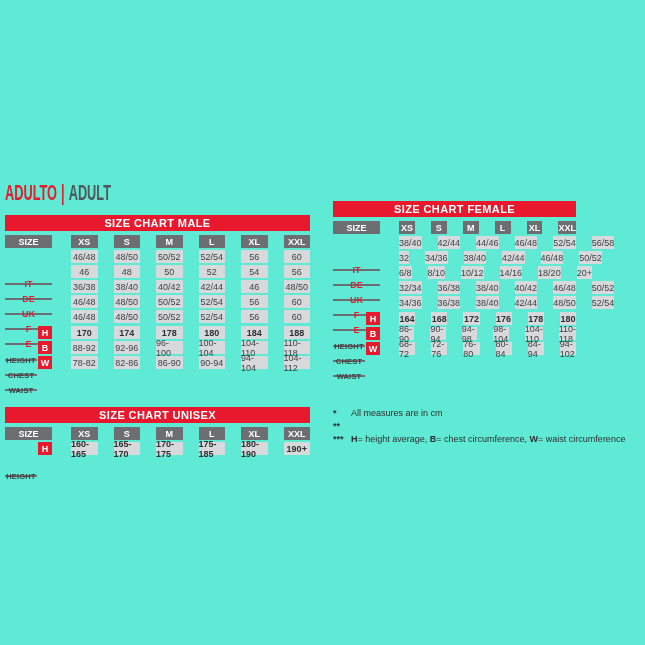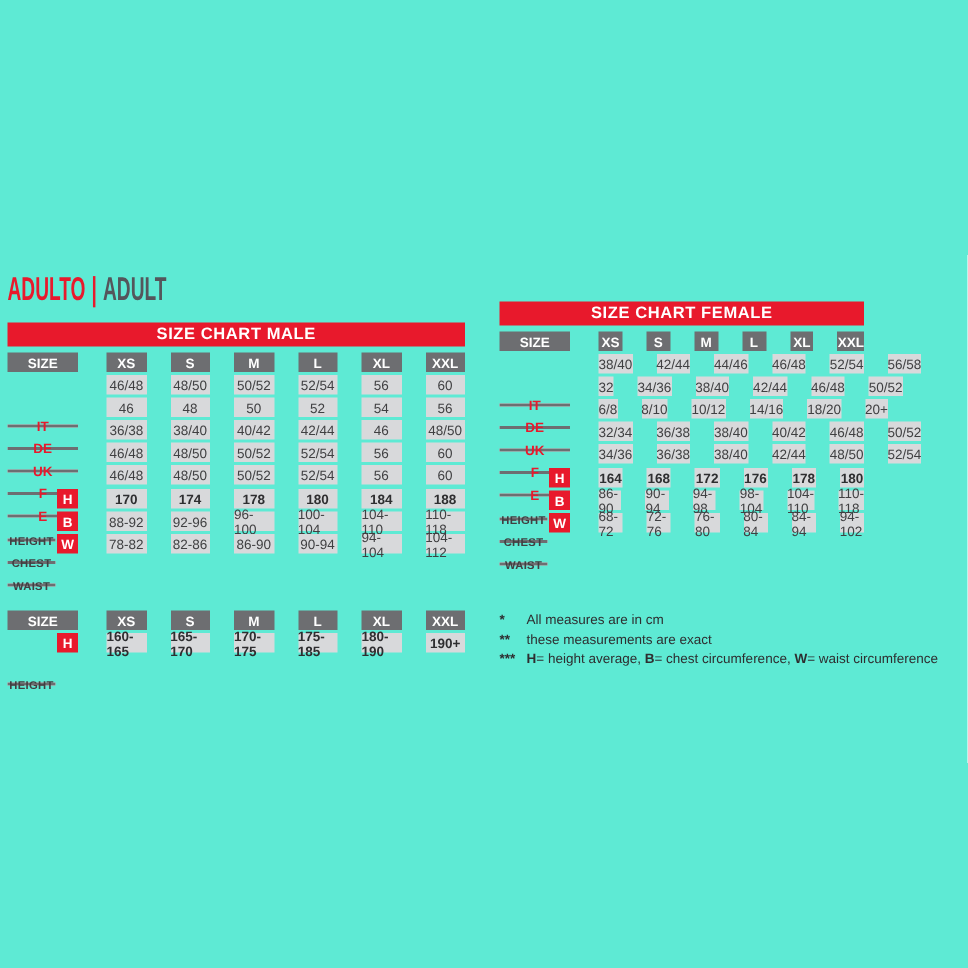--- a/index.html
+++ b/index.html
@@ -273,20 +273,21 @@
         </div>
         <div class="cell c-val">68-72</div>
         <div class="cell c-val">72-76</div>
         <div class="cell c-val">76-80</div>
         <div class="cell c-val">80-84</div>
         <div class="cell c-val">84-94</div>
         <div class="cell c-val">94-102</div>
       </div>
     </div>
   <div class="sc sc-unisex">
+      <div class="t-header">SIZE CHART UNISEX</div>
       <div class="t-row">
         <div class="lbl-wrap">
           <div class="c-sizehdr">SIZE</div>
         </div>
         <div class="cell c-colhdr">XS</div>
         <div class="cell c-colhdr">S</div>
         <div class="cell c-colhdr">M</div>
         <div class="cell c-colhdr">L</div>
         <div class="cell c-colhdr">XL</div>
         <div class="cell c-colhdr">XXL</div>
@@ -306,21 +307,20 @@
     </div>
 
   <div class="footnotes">
     <div class="fn-row">
       <span class="fn-marker">*</span>
       <span class="fn-text">All measures are in cm</span>
     </div>
     <div class="fn-row">
       <span class="fn-marker">**</span>
       <span class="fn-text">
-        <span class="fn-line">these measurements are exact</span>
       </span>
     </div>
     <div class="fn-row">
       <span class="fn-marker">***</span>
       <span class="fn-text" id="note3"><b>H</b><span>= height average, </span><b>B</b><span>= chest circumference, </span><b>W</b><span>= waist circumference</span></span>
     </div>
   </div>
 
 </div>
 

